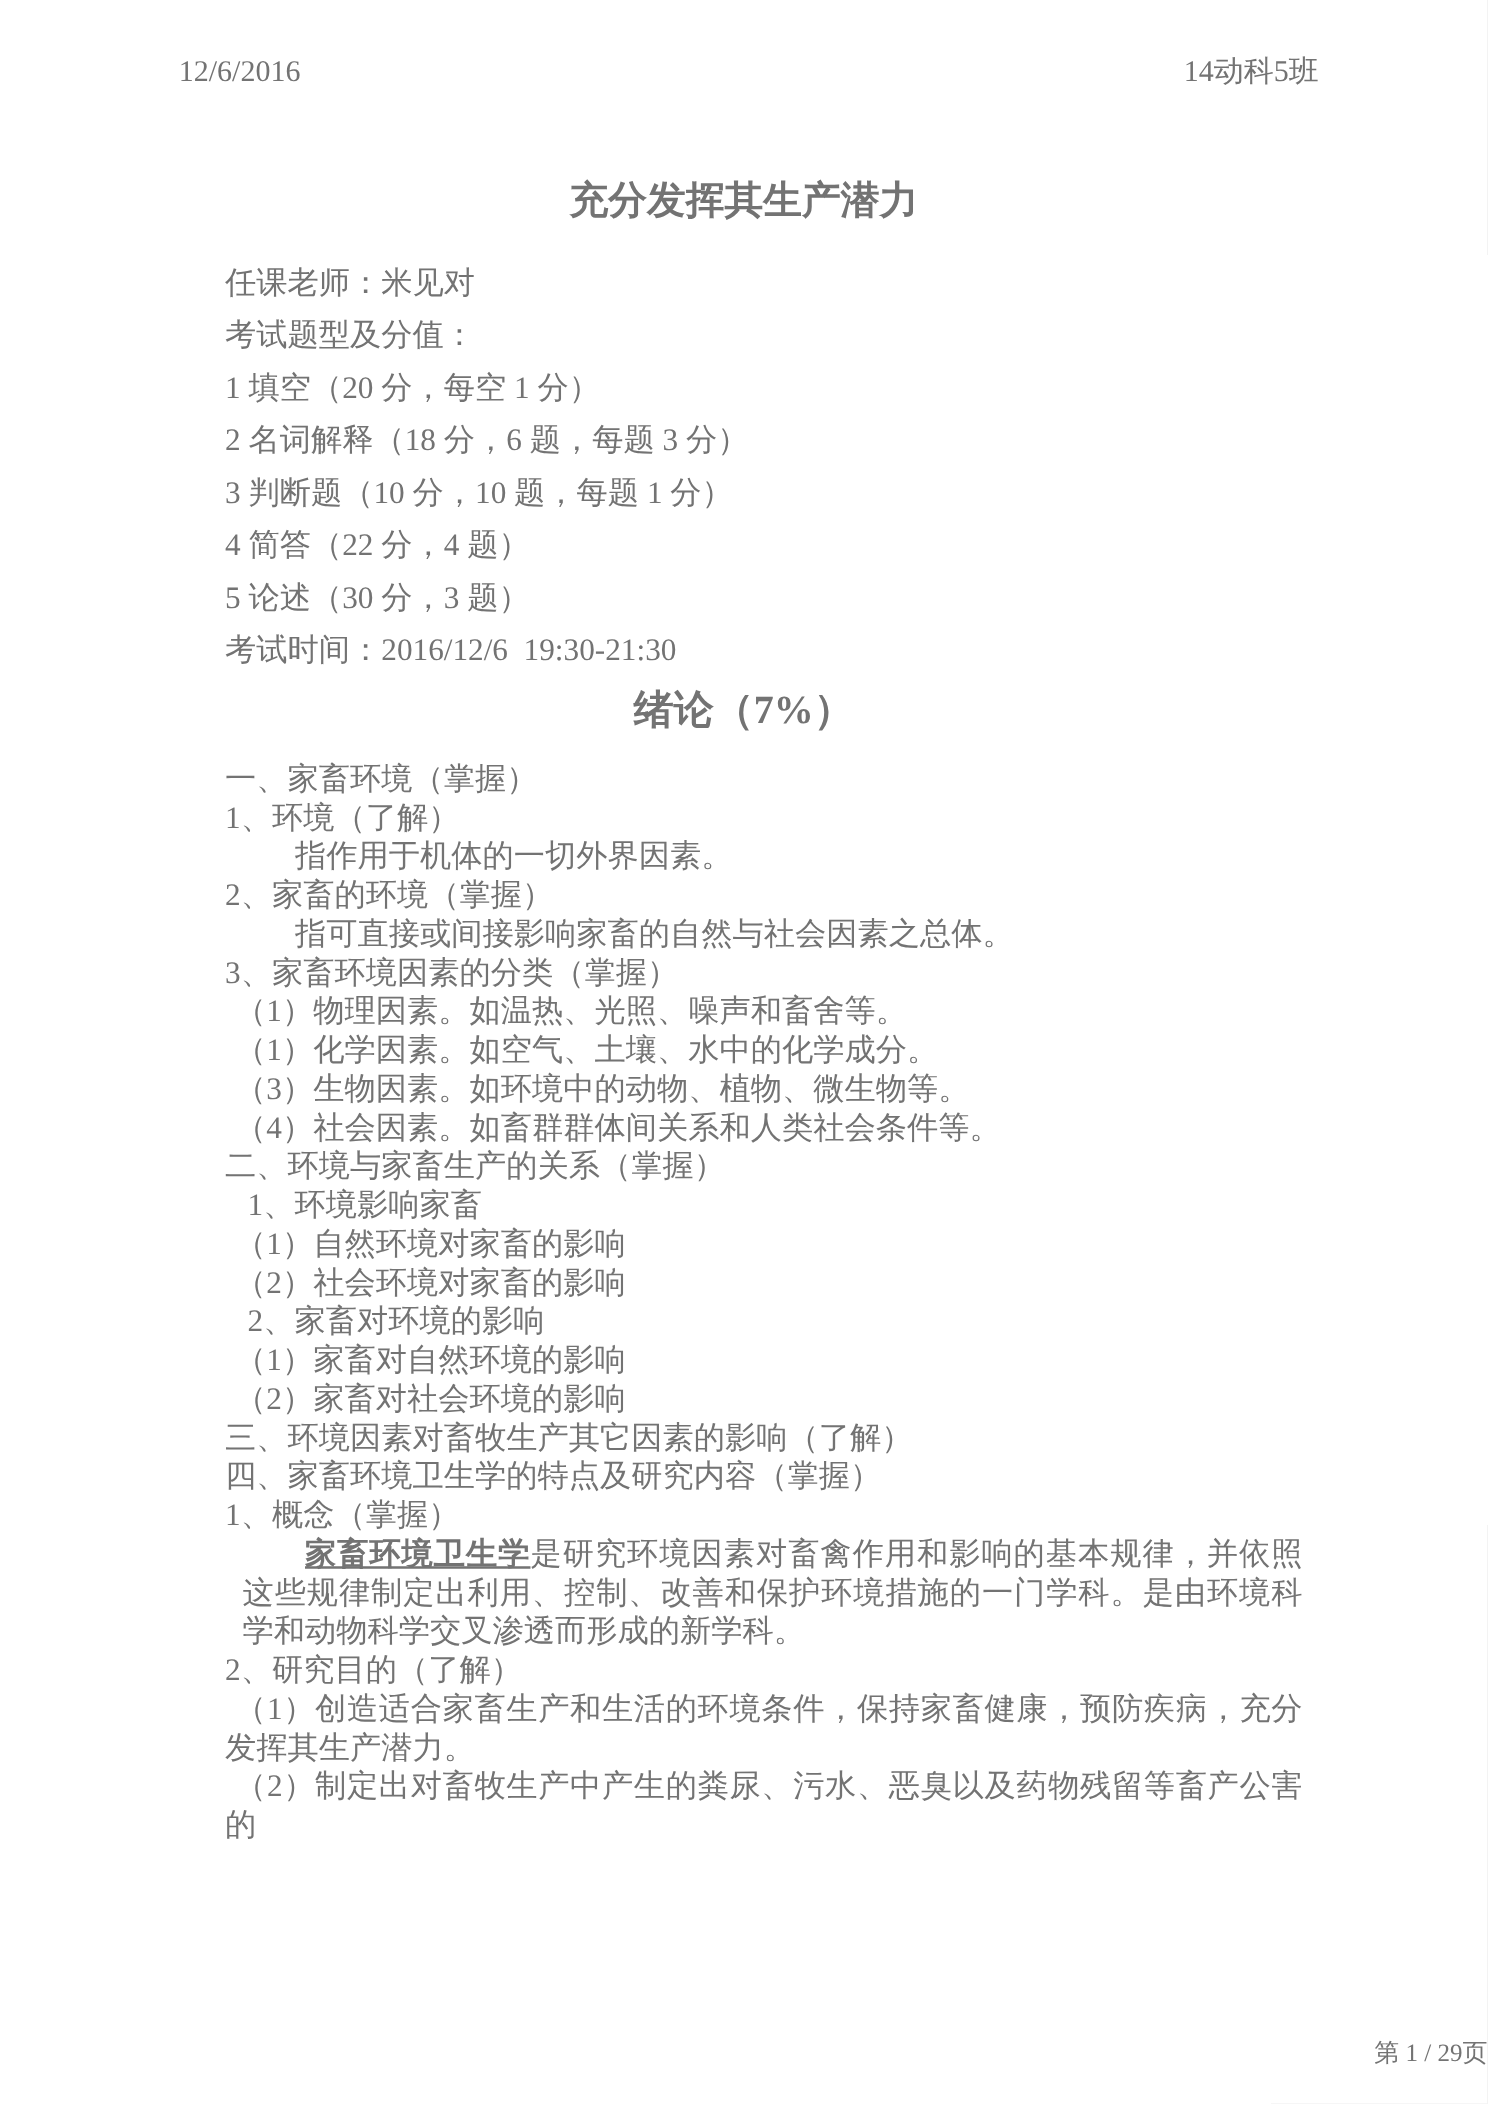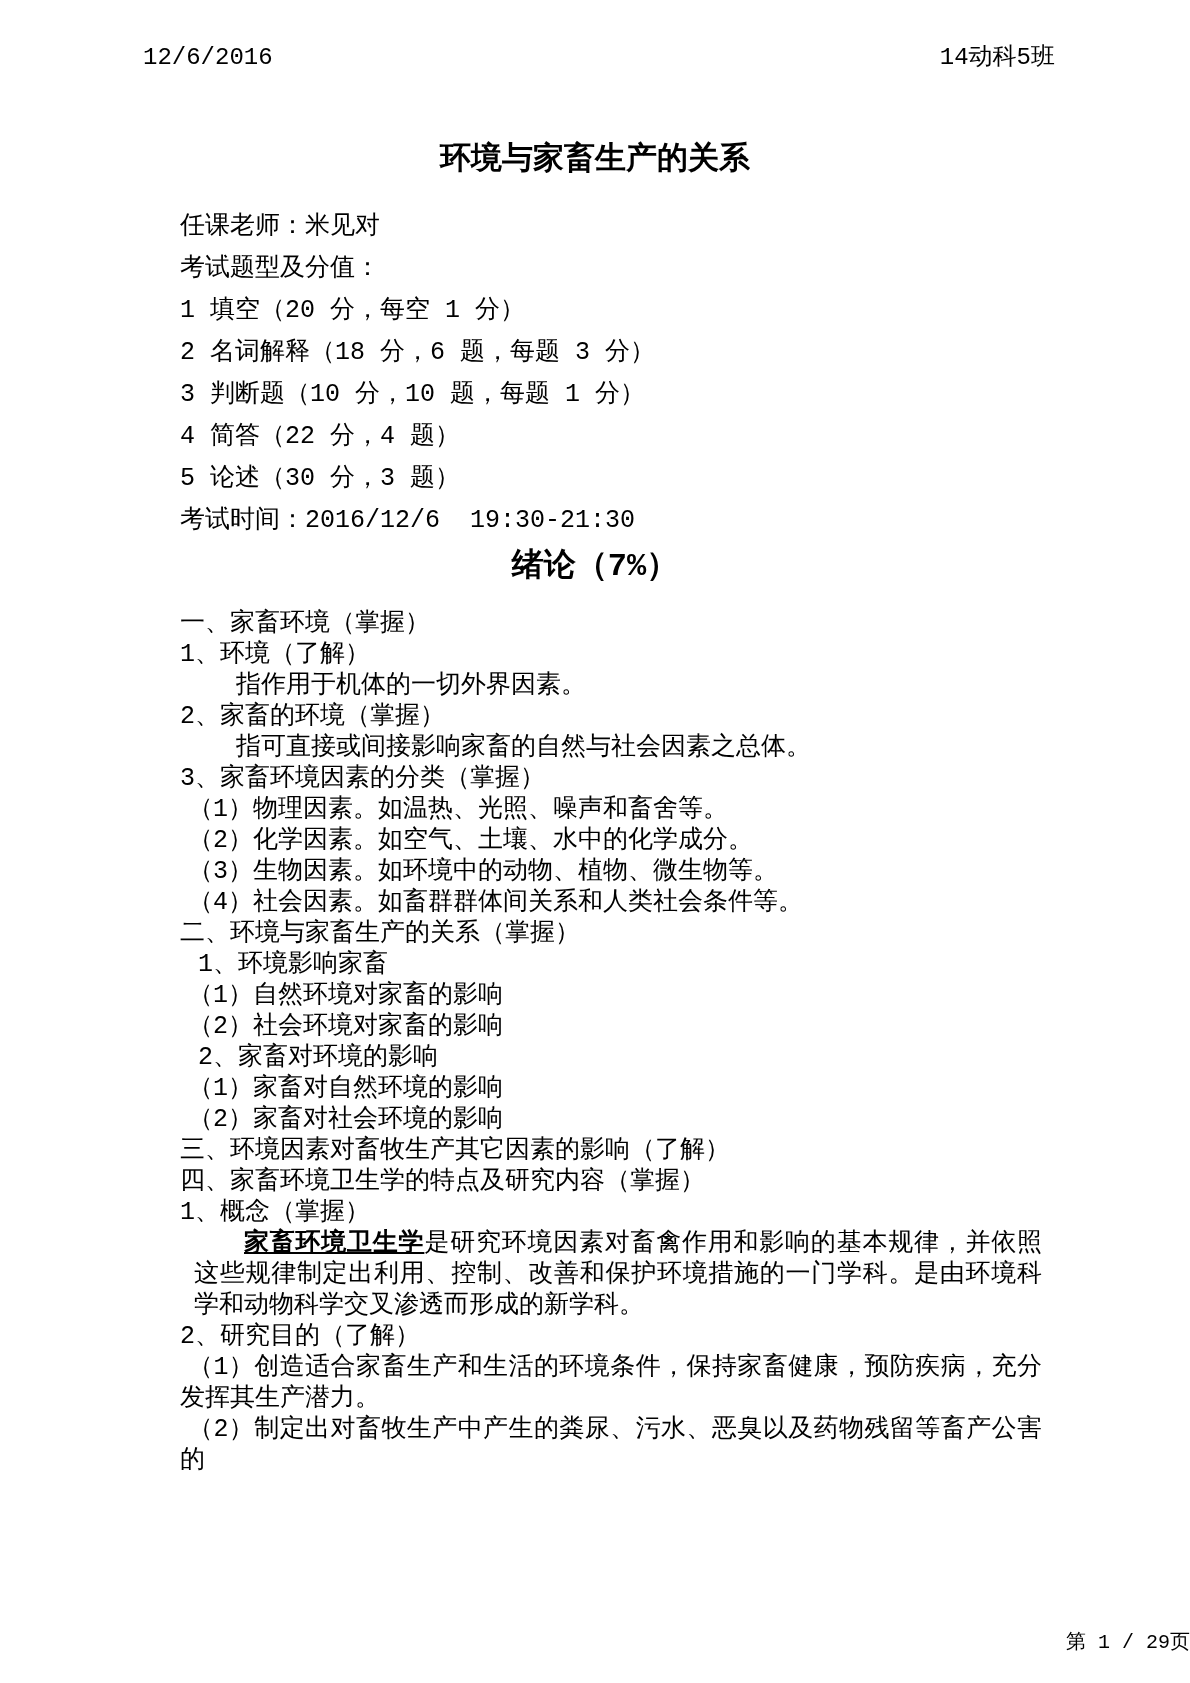--- a/index.html
+++ b/index.html
@@ -2,22 +2,22 @@
 <html><head>
 <meta charset="utf-8">
 <style>
   html, body { margin: 0; padding: 0; background: #e9e9e9; }
   .page {
     position: relative;
     width: 1190px;
     height: 1683px;
     margin: 0 auto;
     background: #ffffff;
-    color: #000000;
-    font-family: Liberation Mono, monospace;
+    color: #737373;
+    font-family: Liberation Serif, serif;
     overflow: hidden;
   }
   .header {
     position: absolute;
     top: 44px;
     left: 143px;
     right: 135px;
     display: flex;
     justify-content: space-between;
     font-size: 24px;
@@ -89,21 +89,21 @@
 </head>
 <body>
 
 <div class="page">
 
   <div class="header">
     <span>12/6/2016</span>
     <span>14动科5班</span>
   </div>
 
-  <h1 class="title">环境与家畜生产的关系</h1>
+  <h1 class="title">充分发挥其生产潜力</h1>
 
   <div class="intro">
       <div class="intro-line">任课老师：米见对</div>
       <div class="intro-line">考试题型及分值：</div>
       <div class="intro-line">1 填空（20 分，每空 1 分）</div>
       <div class="intro-line">2 名词解释（18 分，6 题，每题 3 分）</div>
       <div class="intro-line">3 判断题（10 分，10 题，每题 1 分）</div>
       <div class="intro-line">4 简答（22 分，4 题）</div>
       <div class="intro-line">5 论述（30 分，3 题）</div>
       <div class="intro-line">考试时间：2016/12/6  19:30-21:30</div>
@@ -112,21 +112,21 @@
   <h2 class="section-heading">绪论（7%）</h2>
 
   <div class="outline">
       <div class="ol l0">一、家畜环境（掌握）</div>
       <div class="ol l0">1、环境（了解）</div>
       <div class="ol desc">指作用于机体的一切外界因素。</div>
       <div class="ol l0">2、家畜的环境（掌握）</div>
       <div class="ol desc">指可直接或间接影响家畜的自然与社会因素之总体。</div>
       <div class="ol l0">3、家畜环境因素的分类（掌握）</div>
       <div class="ol paren">（1）物理因素。如温热、光照、噪声和畜舍等。</div>
-      <div class="ol paren">（2）化学因素。如空气、土壤、水中的化学成分。</div>
+      <div class="ol paren">（1）化学因素。如空气、土壤、水中的化学成分。</div>
       <div class="ol paren">（3）生物因素。如环境中的动物、植物、微生物等。</div>
       <div class="ol paren">（4）社会因素。如畜群群体间关系和人类社会条件等。</div>
       <div class="ol l0">二、环境与家畜生产的关系（掌握）</div>
       <div class="ol sub">1、环境影响家畜</div>
       <div class="ol paren">（1）自然环境对家畜的影响</div>
       <div class="ol paren">（2）社会环境对家畜的影响</div>
       <div class="ol sub">2、家畜对环境的影响</div>
       <div class="ol paren">（1）家畜对自然环境的影响</div>
       <div class="ol paren">（2）家畜对社会环境的影响</div>
       <div class="ol l0">三、环境因素对畜牧生产其它因素的影响（了解）</div>

